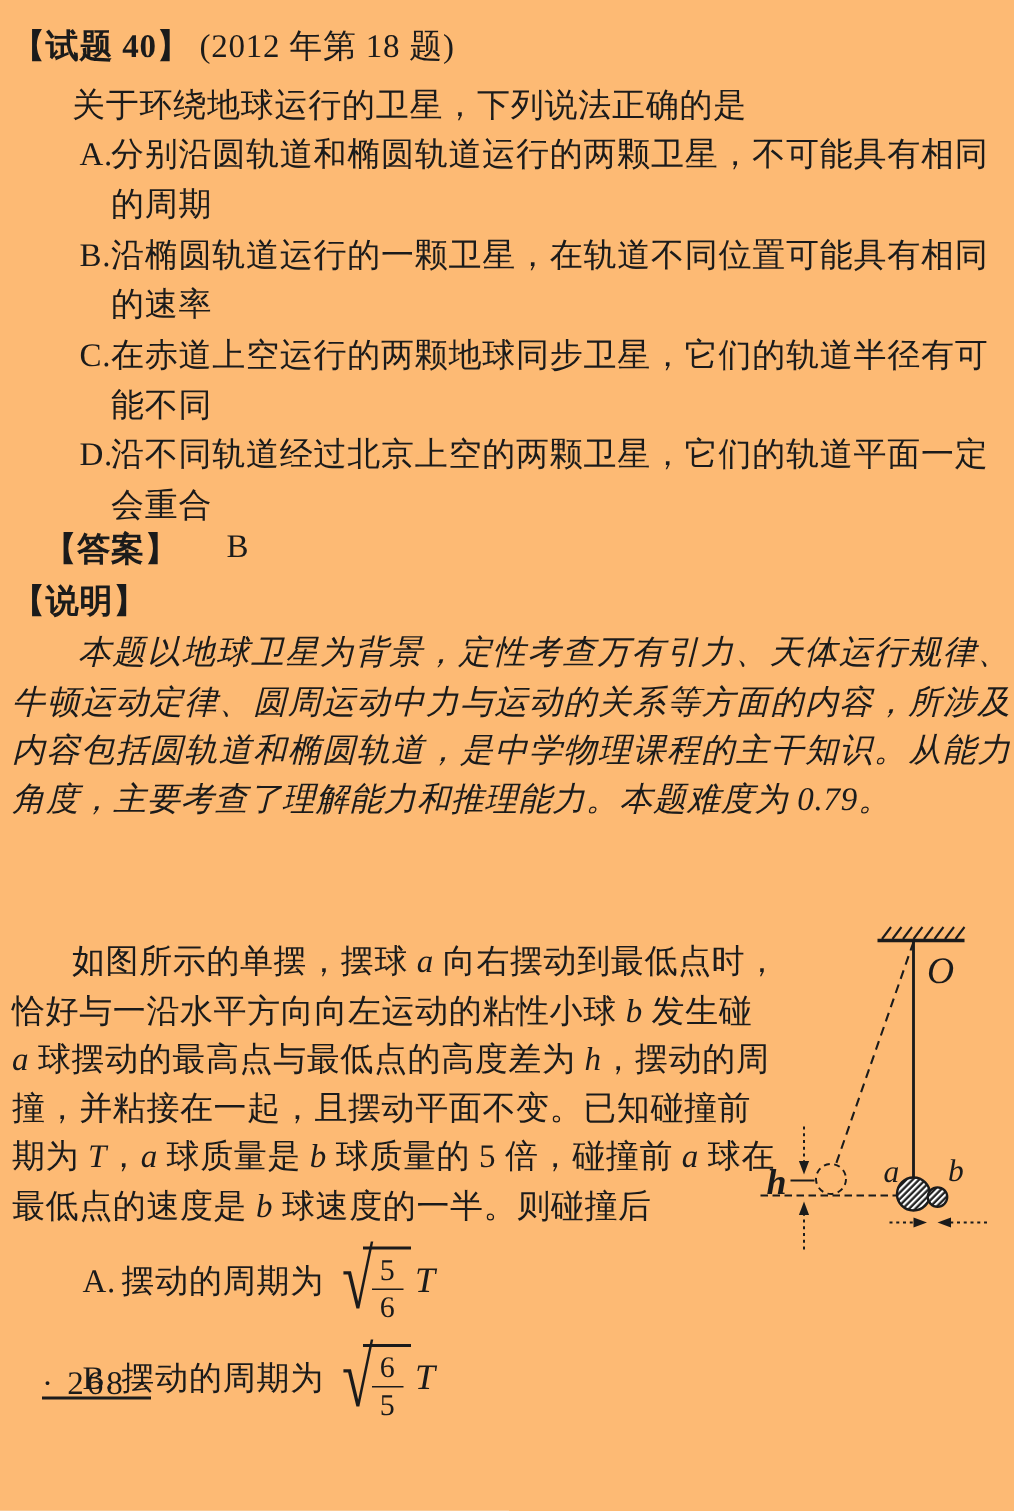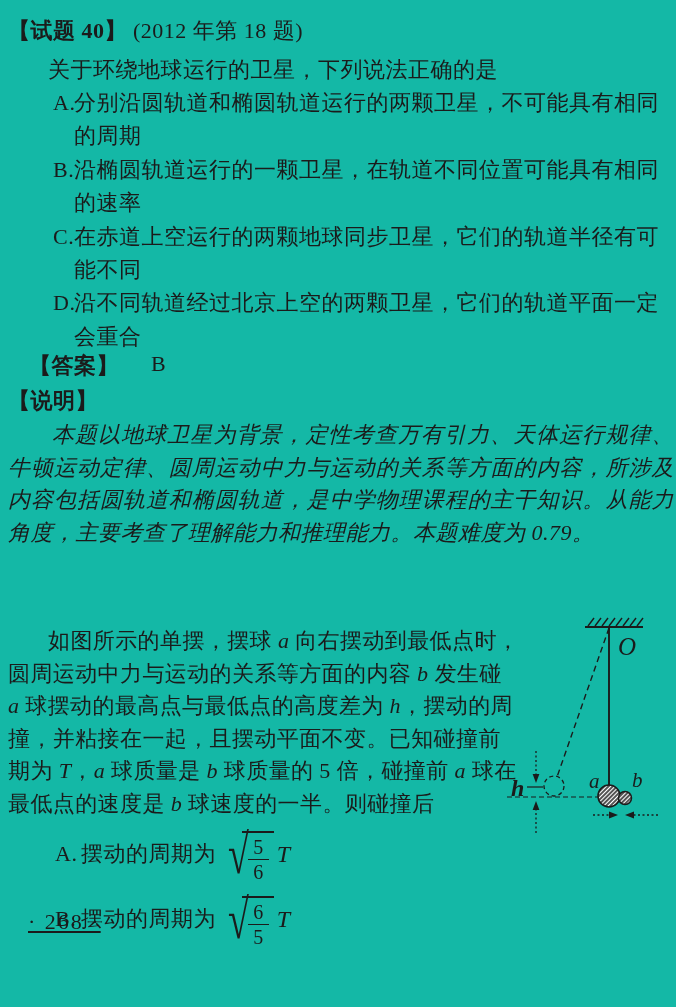--- a/index.html
+++ b/index.html
@@ -1,18 +1,18 @@
 <!DOCTYPE html>
 <html><head>
 <meta charset="utf-8">
 <style>
   html,body { margin:0; padding:0; }
   body { background:#f5f5f5; }
   .page {
-    position:relative; width:676px; height:1007px; background:#14b8a6;
+    position:relative; width:676px; height:1007px; background:#fdba74;
     font-family:"Liberation Serif","DejaVu Serif",serif;
     color:#1b1b1b; font-size:22px; overflow:hidden;
   }
   .abs { position:absolute; }
   .tag { font-weight:700; letter-spacing:0.5px; }
   .source { margin-left:6px; letter-spacing:0.5px; }
   .stem { letter-spacing:0.5px; }
   
   .opt40 { display:flex; line-height:33.4px; letter-spacing:0.5px; }
   .opt-label { width:21px; flex:none; }
@@ -75,21 +75,21 @@
     <span class="answer-val">B</span>
   </div>
 
   <div class="abs tag" style="left:8px; top:386px;">【说明】</div>
 
   <div class="abs note" style="left:8px; top:419px;font-style:italic;">本题以地球卫星为背景，定性考查万有引力、天体运行规律、牛顿运动定律、圆周运动中力与运动的关系等方面的内容，所涉及内容包括圆轨道和椭圆轨道，是中学物理课程的主干知识。从能力角度，主要考查了理解能力和推理能力。本题难度为 0.79。</div>
 
 
   <div class="abs p41stem" style="left:8px; top:625px;">
     <div class="line indent"><span>如图所示的单摆，摆球 </span><i class="var-inline">a</i><span> 向右摆动到最低点时，</span></div>
-    <div class="line"><span>圆周运动中力与运动的关系等方面的内容 </span><i class="var-inline">b</i><span> 发生碰</span></div>
+    <div class="line"><span>恰好与一沿水平方向向左运动的粘性小球 </span><i class="var-inline">b</i><span> 发生碰</span></div>
     <div class="line"><i class="var-inline">a</i><span> 球摆动的最高点与最低点的高度差为 </span><i class="var-inline">h</i><span>，摆动的周</span></div>
     <div class="line"><span>撞，并粘接在一起，且摆动平面不变。已知碰撞前</span></div>
     <div class="line"><span>期为 </span><i class="var-inline">T</i><span>，</span><i class="var-inline">a</i><span> 球质量是 </span><i class="var-inline">b</i><span> 球质量的 5 倍，碰撞前 </span><i class="var-inline">a</i><span> 球在</span></div>
     <div class="line"><span>最低点的速度是 </span><i class="var-inline">b</i><span> 球速度的一半。则碰撞后</span></div>
   </div>
 
   <div class="abs formula-row" style="left:55px; top:825px;">
     <span class="opt-label">A.</span>
     <span>摆动的周期为</span>
     <span class="sqrt">

